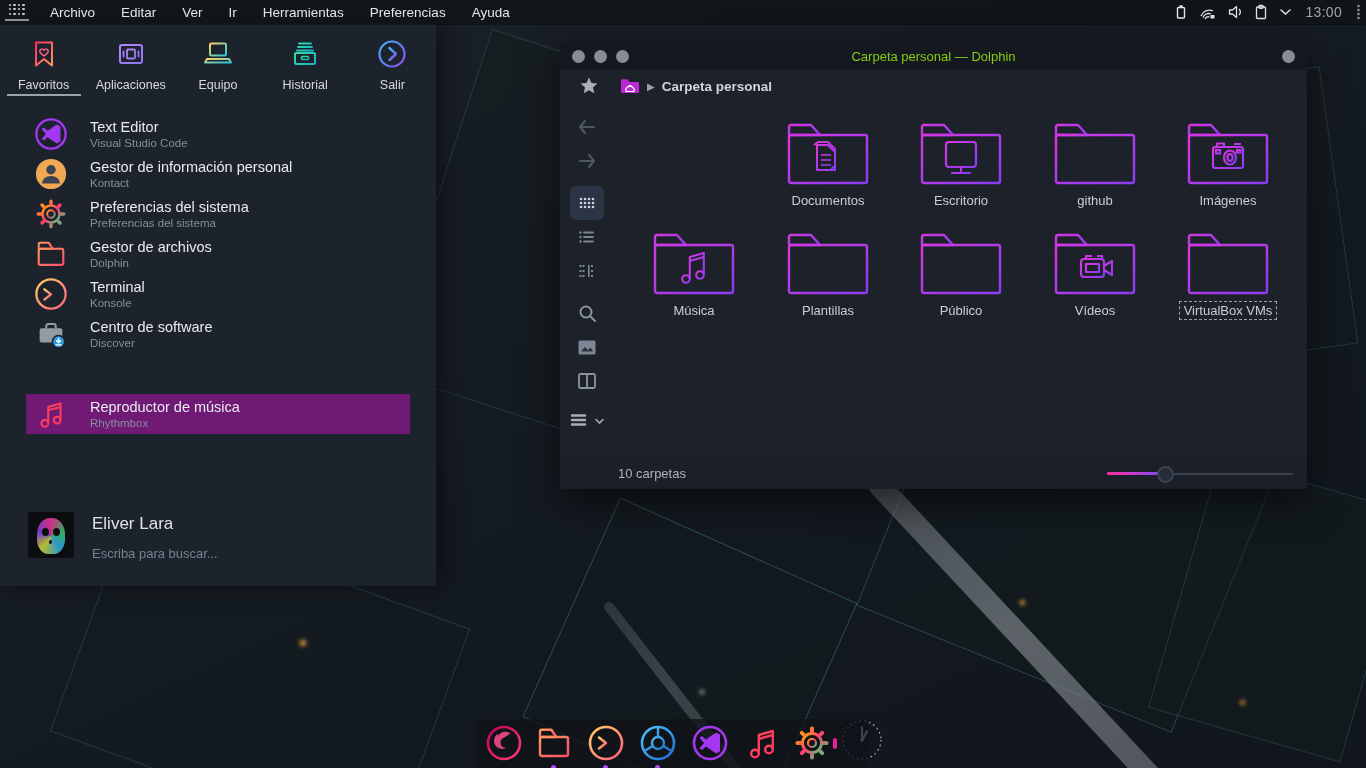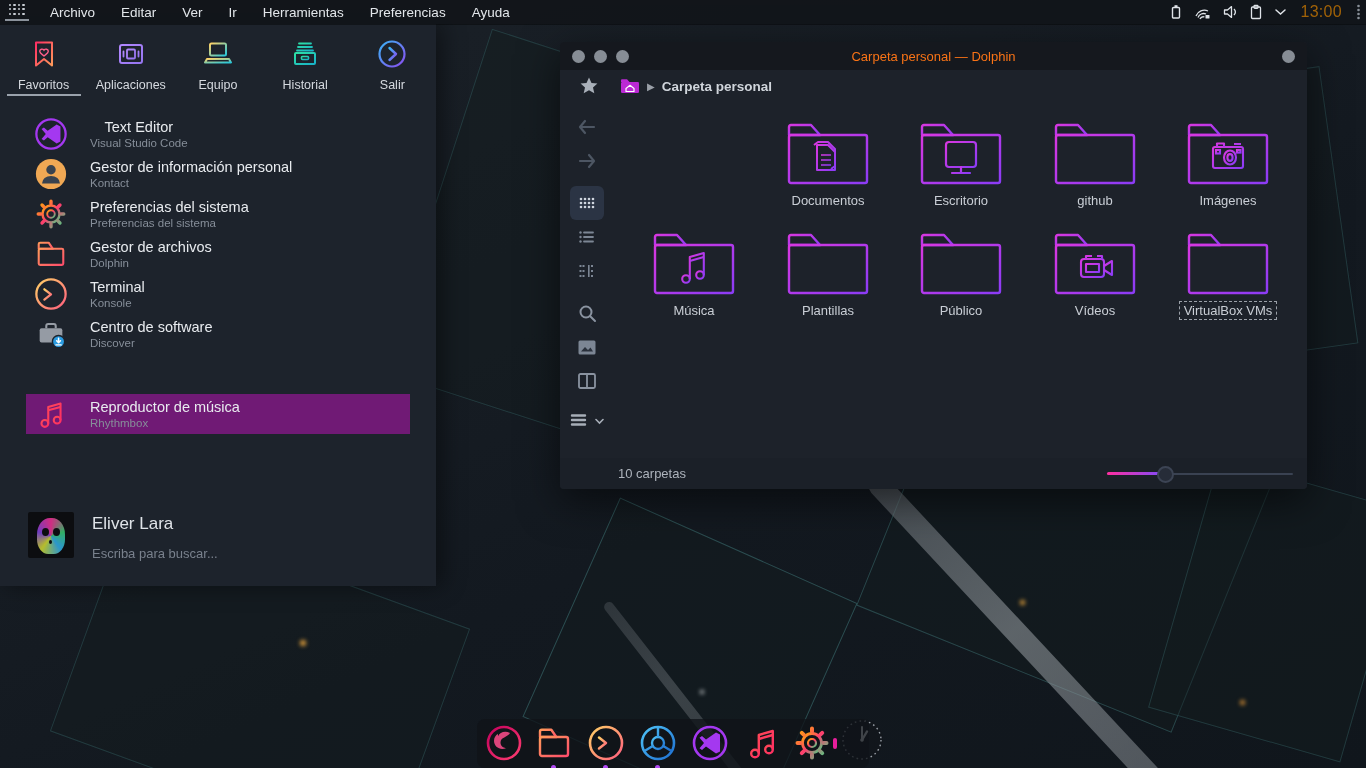--- a/index.html
+++ b/index.html
@@ -20,53 +20,53 @@
     background:rgba(18,21,26,0.96); display:flex; align-items:center;
     box-shadow:0 1px 0 rgba(0,0,0,0.4); }
   #launcher-btn { width:34px; height:24px; display:flex; flex-direction:column; align-items:center; justify-content:center; gap:2px; }
   .grid-dots { display:grid; grid-template-columns:repeat(4,3px); grid-template-rows:repeat(3,3px); gap:1.5px; }
   .grid-dots i { width:2.4px; height:2.4px; background:#c9ced5; border-radius:1px; }
   #launcher-btn .underline { width:24px; height:2px; background:#8b929b; margin-top:1px; }
   #menus { display:flex; gap:26px; margin-left:16px; font-size:13.5px; color:#e2e6ea; }
   #menus span { cursor:default; }
   #tray { margin-left:auto; display:flex; align-items:center; gap:11px; padding-right:4px; }
   #tray svg { display:block; }
-  #clock-text { font-size:16px; color:#a16207; letter-spacing:0.3px; margin:0 2px; }
+  #clock-text { font-size:14px; color:#a3a3a3; letter-spacing:0.3px; margin:0 2px; }
 
   
   #panel { left:0; top:24px; width:436px; height:562px; z-index:40;
     background:#1d232c; box-shadow:6px 0 22px rgba(0,0,0,0.45); }
   #tabs { position:absolute; left:0; top:14px; width:436px; display:flex; justify-content:space-around; }
   .tab { width:84px; display:flex; flex-direction:column; align-items:center; gap:8px; padding-bottom:4px; position:relative; }
   .tab .tlabel { font-size:12.5px; color:#d6dae0; }
   .tab.active::after { content:""; position:absolute; bottom:0; left:5px; right:5px; height:2px; background:#9aa2ac; }
   #fav-list { position:absolute; left:0; top:90px; width:436px; }
   .fav-row { position:absolute; left:26px; width:384px; height:40px; display:flex; align-items:center; gap:22px; padding-left:8px; }
   .fav-row.selected { background:#701a75;margin-top:40px; }
   .fav-ic { width:34px; height:34px; flex:0 0 34px; }
   .fav-texts { display:flex; flex-direction:column; justify-content:center; }
-  .fav-title { font-size:14.5px; color:#e8ebef; line-height:17px;text-align:center; }
+  .fav-title { font-size:14.5px; color:#e8ebef; line-height:17px; }
   .fav-sub { font-size:11.5px; color:#868e99; line-height:14px; }
   #user-area { position:absolute; left:28px; top:488px; display:flex; gap:18px; }
   #avatar { width:46px; height:46px; background:#0c0d10; border-radius:2px; overflow:hidden; position:relative; }
   .skull { position:absolute; inset:6px 9px 4px 9px; border-radius:46% 46% 40% 40%;
     background:conic-gradient(#e7308f,#37c26e,#2fa6e0,#c9d12f,#7a42d6,#e7308f); opacity:0.9; }
   .skull::after { content:""; position:absolute; left:5px; top:10px; width:7px; height:8px; border-radius:50%;
     background:#0c0d10; box-shadow:11px 0 0 #0c0d10, 5px 10px 0 -2px #0c0d10; }
   #user-name { font-size:17px; color:#dfe3e8; margin-top:2px; }
   #search-hint { font-size:13px; color:#79818d; margin-top:12px; }
 
   
   #dolphin { left:560px; top:42px; width:747px; height:447px; z-index:30;
     background:#1d222a; border-radius:4px; box-shadow:0 12px 40px rgba(0,0,0,0.55); }
   #titlebar { position:absolute; left:0; top:0; right:0; height:28px; background:#15181e;
     border-radius:4px 4px 0 0; display:flex; align-items:center; }
   .tb-circ { width:13px; height:13px; border-radius:50%; background:#878d95; }
   #tb-left { display:flex; gap:9px; margin-left:12px; }
-  #tb-title { position:absolute; left:0; right:0; text-align:center; font-size:13px; color:#f97316; }
+  #tb-title { position:absolute; left:0; right:0; text-align:center; font-size:13px; color:#84cc16; }
   #tb-right { margin-left:auto; margin-right:12px; }
   #crumb-row { position:absolute; left:0; top:28px; right:0; height:32px; display:flex; align-items:center; }
   #crumb { display:flex; align-items:center; gap:7px; margin-left:60px; }
   #crumb-text { font-size:13.5px; font-weight:bold; color:#d0d5db; }
   .sep { color:#9aa0a8; font-size:10px; }
   #side-tools { position:absolute; left:0; top:60px; width:54px; bottom:32px; display:flex; flex-direction:column; align-items:center; }
   .stool { width:34px; height:34px; display:flex; align-items:center; justify-content:center; border-radius:6px; }
   .stool.active { background:#2b3444; }
   #statusbar { position:absolute; left:0; bottom:0; right:0; height:31px; display:flex; align-items:center;
     background:#1b2028; border-radius:0 0 4px 4px; }

